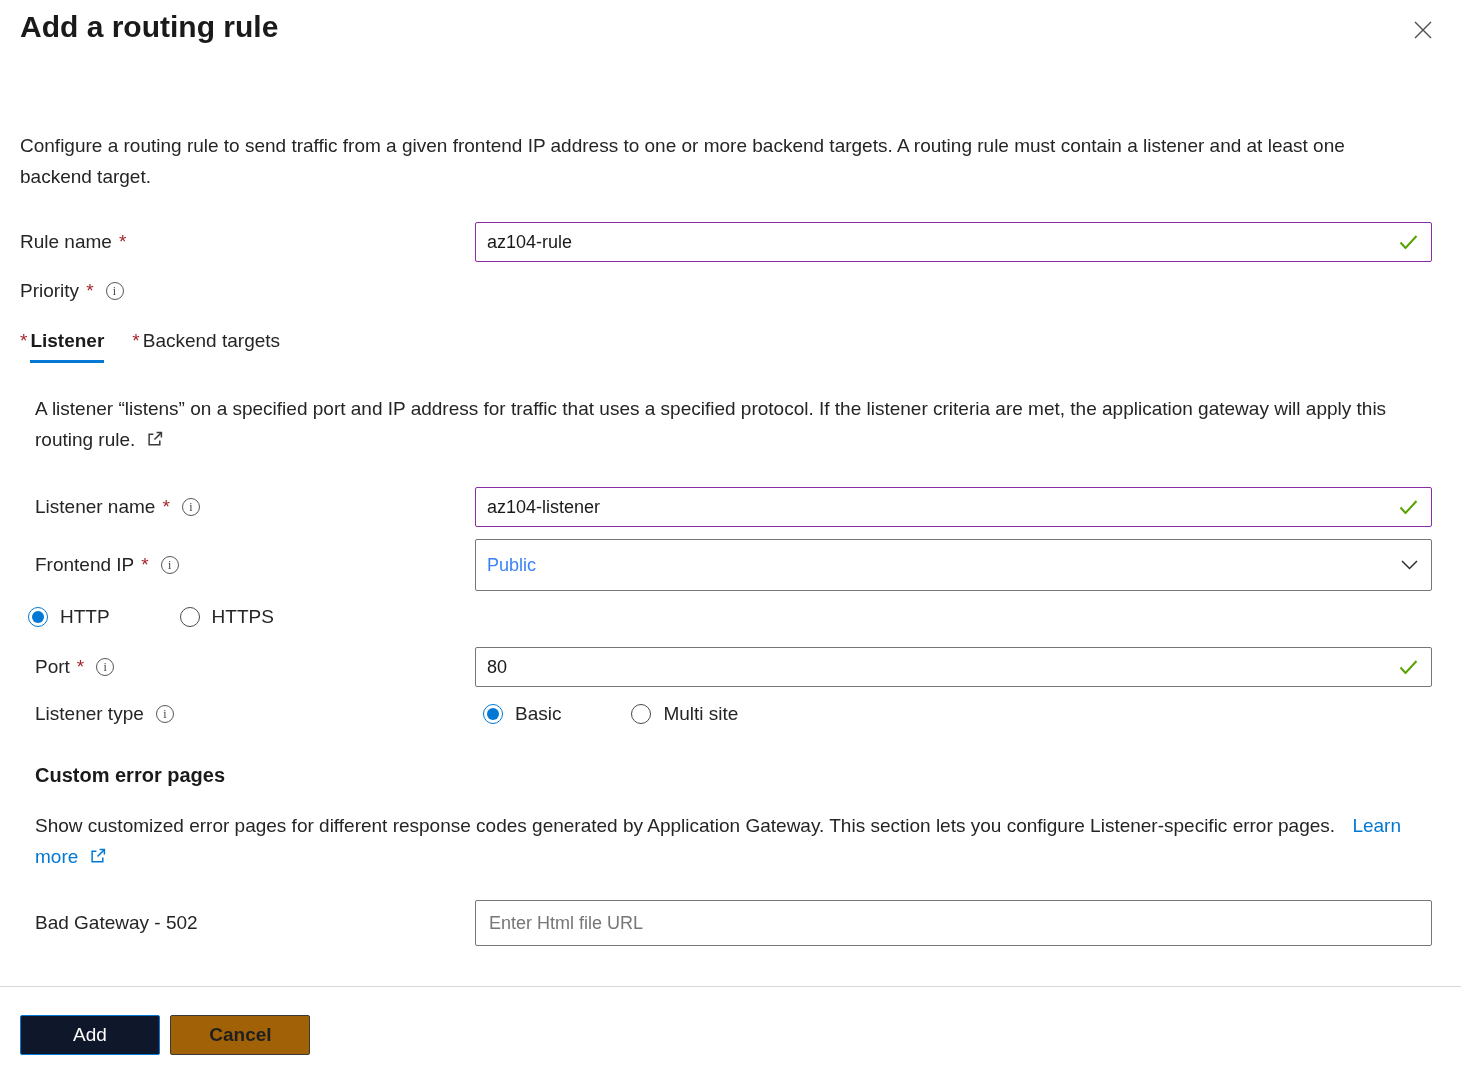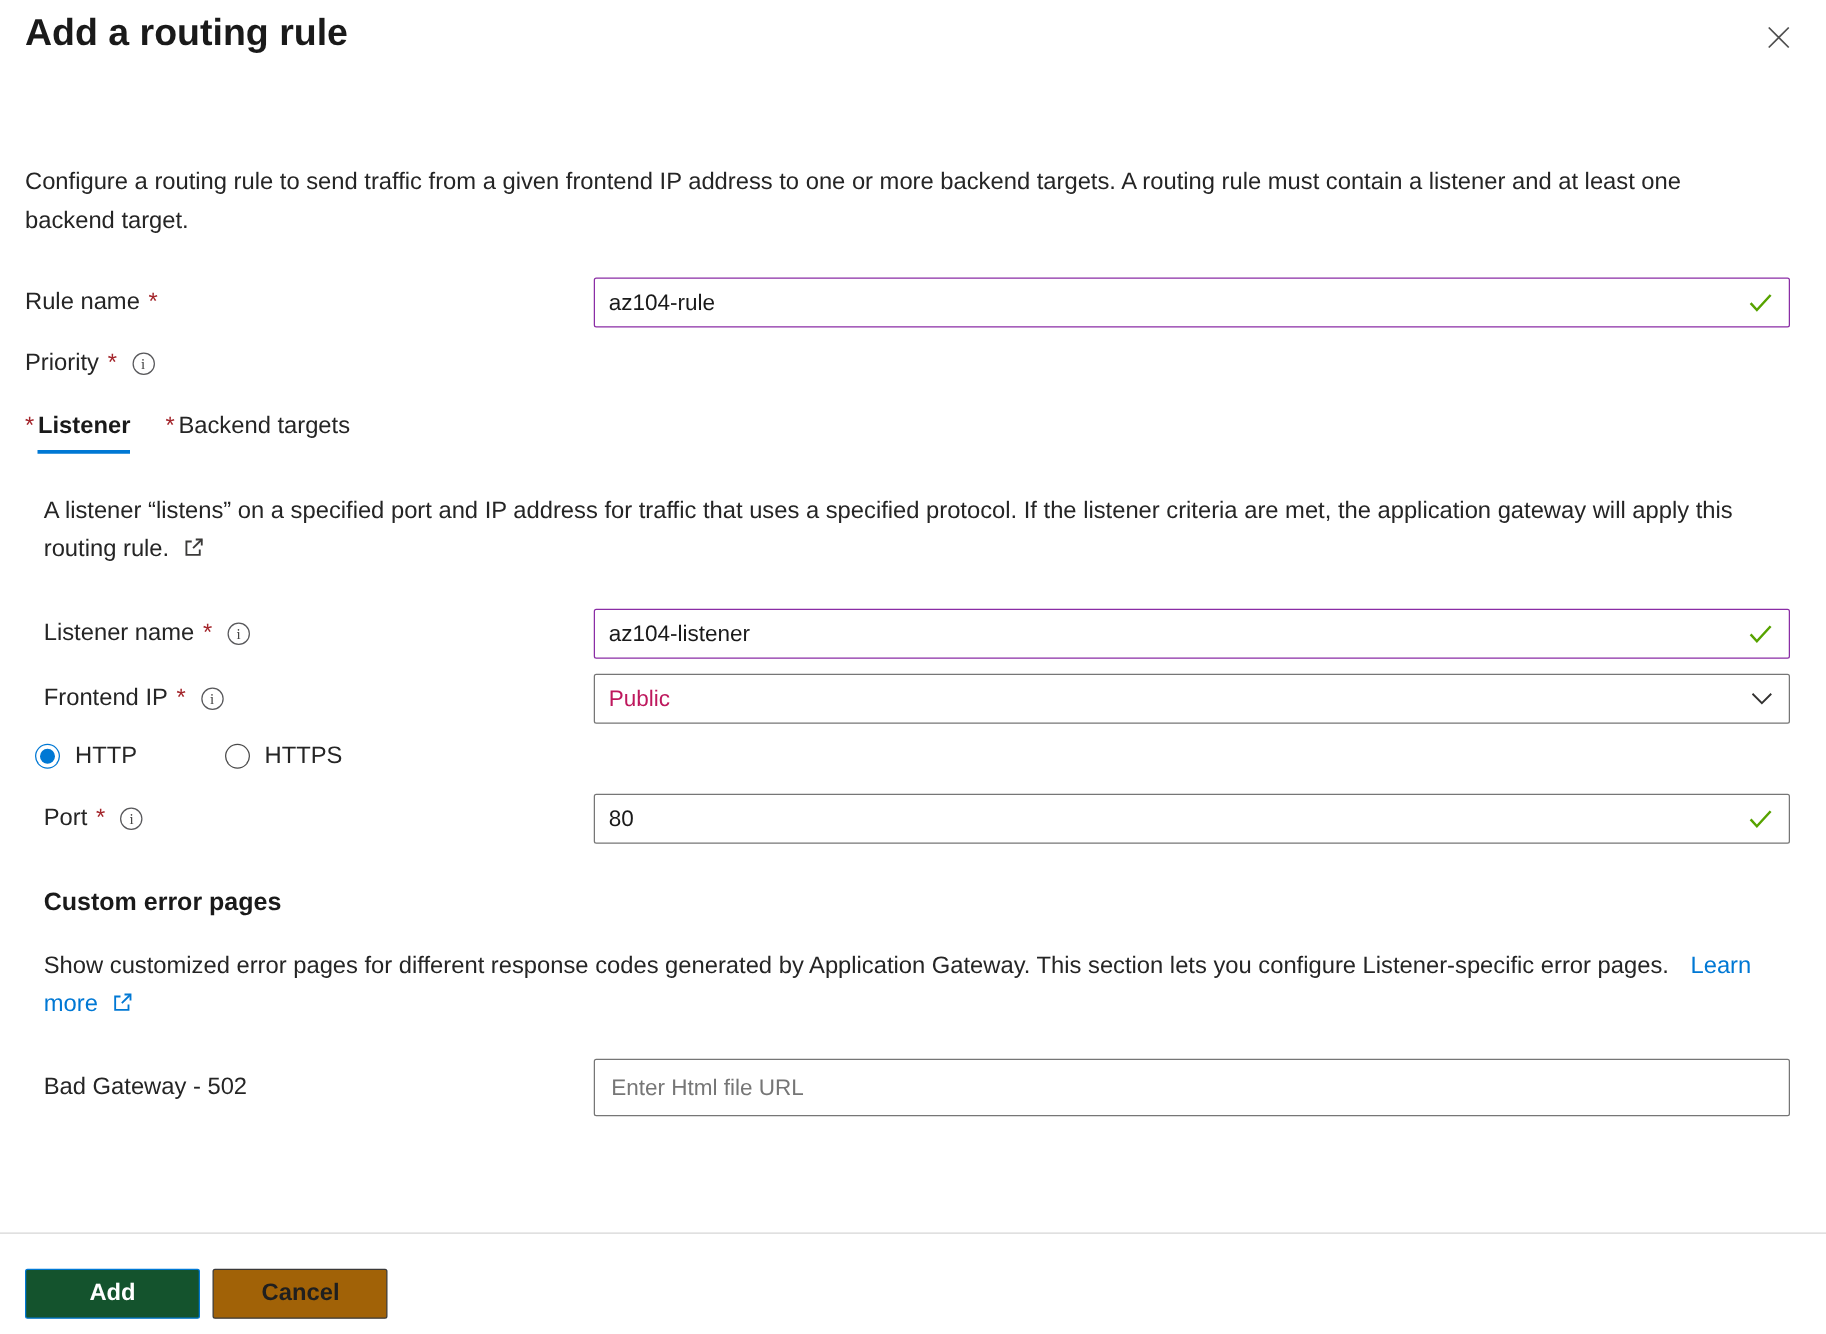--- a/index.html
+++ b/index.html
@@ -36,23 +36,23 @@
   .text-input {
     width:100%; height:40px; border:1px solid #767676; border-radius:2px;
     font-size:18px; font-family:inherit; color:#1a1a1a; padding:0 44px 0 11px;
     outline:none; background:#fff;
   }
   .text-input.modified { border-color:#8a2da5; }
   .text-input::placeholder { color:#767676; }
   .check-icon { position:absolute; right:14px; top:50%; transform:translateY(-50%); line-height:0; }
 
   .dropdown {
-    width:100%; height:40px; border:1px solid #767676; border-radius:2px;
+    width:100%; height:52px; border:1px solid #767676; border-radius:2px;
     font-size:18px; display:flex; align-items:center; padding:0 40px 0 11px;
-    position:relative; background:#fff; cursor:pointer; color:#be185d;
+    position:relative; background:#fff; cursor:pointer; color:#3b82f6;
   }
   .chevron-icon { position:absolute; right:13px; top:50%; transform:translateY(-50%); line-height:0; }
 
   .row-rule { margin-top:30px; }
   .row-priority { margin-top:18px; }
 
   .tabs { display:flex; margin-top:28px; }
   .tab { display:flex; cursor:pointer; font-size:19px; margin-right:28px; }
   .tab .req { margin:0 3px 0 0; }
   .tab-label { padding-bottom:8px; border-bottom:3px solid transparent; }
@@ -91,21 +91,21 @@
   .row-badgw .text-input { height:46px; padding-left:13px; }
 
   .footer {
     position:absolute; left:0; right:0; top:986px; bottom:0;
     border-top:1px solid #d6d6d6; background:#fff; padding:28px 0 0 20px;
   }
   .btn {
     height:40px; min-width:140px; font-size:19px; font-family:inherit;
     border-radius:2px; cursor:pointer; padding:0 24px;
   }
-  .btn-primary { background:#14532d; color:#ffffff; border:1px solid #0078d4; font-weight:bold; }
+  .btn-primary { background:#0f172a; color:#ffffff; border:1px solid #0078d4; font-weight:normal; }
   .btn-secondary { margin-left:6px; background:#a16207; color:#1f1f1f; border:1px solid #3b3a39; font-weight:bold; }
 </style>
 </head>
 <body>
 
 <div class="content">
 
   <h1 class="page-title">Add a routing rule</h1>
 
   <button class="close-btn">
@@ -219,20 +219,38 @@
     <div class="control-col">
       <input class="text-input" value="80" style="">
       <span class="check-icon">
         <svg width="19" height="15" viewBox="0 0 19 15">
             <path d="M1.5 8l5 5.5L17.5 1.5" fill="none" stroke="#57a300" stroke-width="2"></path>
           </svg>
       </span>
     </div>
   </div>
 
+  <div class="form-row indent row-ltype">
+    <div class="label-col">
+      <span>Listener type</span>
+      <span class="info-icon"></span>
+    </div>
+    <div class="control-col">
+      <div class="radio-group">
+        <div class="radio-option selected">
+          <span class="radio-circle"></span>
+          <span class="radio-label">Basic</span>
+        </div>
+        <div class="radio-option">
+          <span class="radio-circle"></span>
+          <span class="radio-label">Multi site</span>
+        </div>
+      </div>
+    </div>
+  </div>
 
   <h2 class="section-heading">Custom error pages</h2>
 
   <p class="cep-desc">
     <span>Show customized error pages for different response codes generated by Application Gateway. This section lets you configure Listener-specific error pages.</span>
     <a class="learn-more">
       <span>Learn more</span>
       <span class="ext-icon ext-blue">
         <svg width="16" height="16" viewBox="0 0 15 15">
             <path d="M6 3H2v10h10V9" fill="none" stroke="currentColor" stroke-width="1.4"></path>

